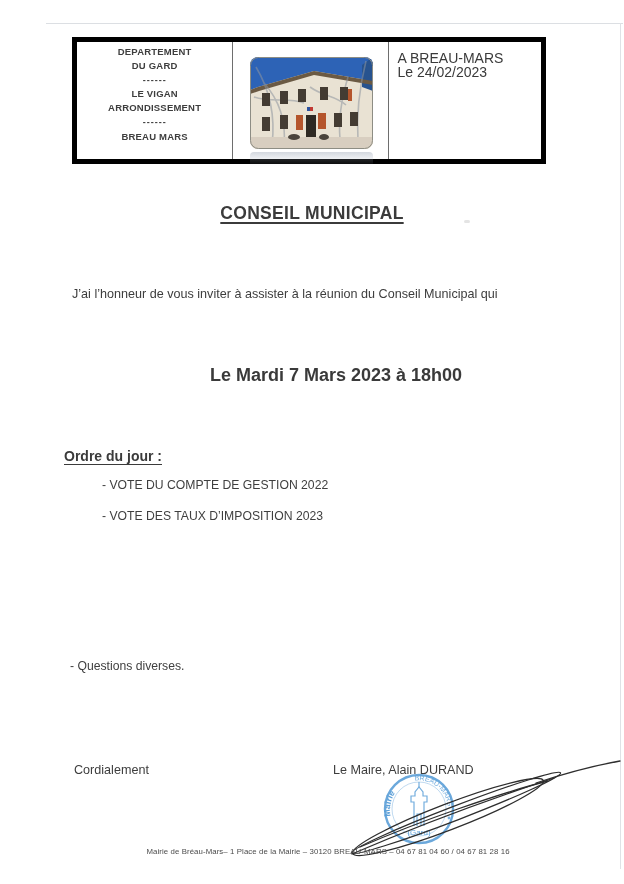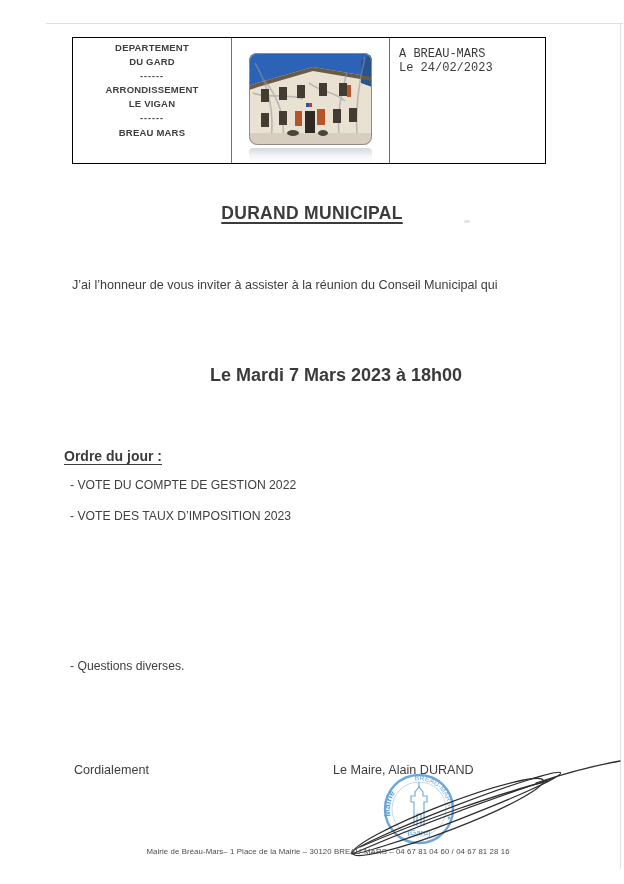--- a/index.html
+++ b/index.html
@@ -15,56 +15,56 @@
   .abs { position:absolute; }
 
   
   .scan-line-top { left:46px; top:23px; width:577px; height:1px; background:#dcdfe3; }
   .scan-line-right { left:620px; top:23px; width:1px; height:846px; background:#dfe2e6; }
   .smudge { left:464px; top:220px; width:6px; height:3px; background:#d8d8d8; border-radius:2px; opacity:.7; }
 
   
   .header-table {
     left:72px; top:37px; width:474px; height:127px;
-    border:1px solid #000000;
+    border:5px solid #000000;
     display:flex;
   }
   .header-cell { height:100%; }
   .cell-left {
     width:159px; border-right:1px solid #6e6e6e;
     text-align:center; padding-top:3px;
     font-size:9.5px; font-weight:bold; line-height:14.1px;
     color:#3e3e3e; letter-spacing:.2px;
   }
   .cell-left .dashes { letter-spacing:1px; font-size:9px; }
   .cell-mid { width:158px; border-right:1px solid #6e6e6e; position:relative; }
-  .cell-right { width:155px; padding:9px 0 0 9px; font-size:12px; line-height:14px; color:#3a3a3a;font-family:Liberation Mono, monospace; }
+  .cell-right { width:155px; padding:9px 0 0 9px; font-size:14px; line-height:14px; color:#3a3a3a; }
 
   .photo-svg { position:absolute; left:17px; top:15px; }
   .photo-reflection {
     position:absolute; left:17px; top:110px; width:123px; height:15px;
     border-radius:4px;
     background:linear-gradient(to bottom, rgba(140,152,170,.38), rgba(190,198,212,.15) 55%, rgba(255,255,255,0));
   }
 
   
   .doc-title { left:0; top:203px; width:624px; text-align:center;
     font-size:17.5px; font-weight:bold; color:#3b3b3b; letter-spacing:.3px; }
   .doc-title span { text-decoration:underline; text-decoration-thickness:1.5px; text-underline-offset:3px; }
 
   
-  .intro { left:72px; top:274px; width:475px; font-size:12.6px; line-height:22.5px; color:#3d3d3d; }
+  .intro { left:72px; top:283px; width:475px; font-size:12.6px; line-height:22.5px; color:#3d3d3d; }
   .meeting-datetime { left:0; top:365px; width:624px; text-align:center;
     font-size:18px; font-weight:bold; color:#3a3a3a;padding-left:48px; }
 
   .agenda-heading { left:64px; top:448px; font-size:14px; font-weight:bold; color:#3b3b3b; }
   .agenda-heading span { text-decoration:underline; text-decoration-thickness:1.3px; text-underline-offset:3px; }
 
   .agenda-list { left:70px; top:479px; font-size:12.2px; color:#3f3f3f; }
-  .agenda-list .agenda-item { margin-bottom:17.5px; line-height:13px; }
+  .agenda-list .agenda-item { margin-bottom:17.5px; line-height:13px;margin-left:32px; }
   .extra-item { left:70px; top:659px; font-size:12.2px; color:#3f3f3f; }
 
   
   .salutation { left:74px; top:763px; font-size:12.6px; color:#3d3d3d; }
   .signer { left:333px; top:763px; font-size:12.6px; color:#3d3d3d; }
 
   .stamp-svg { left:364px; top:754px; }
   .signature-svg { left:330px; top:755px; }
 
   
@@ -76,22 +76,22 @@
 
 <div class="abs scan-line-top"></div>
 <div class="abs scan-line-right"></div>
 <div class="abs smudge"></div>
 
 <div class="abs header-table">
   <div class="header-cell cell-left">
     <div>DEPARTEMENT</div>
     <div>DU GARD</div>
     <div class="dashes">------</div>
+    <div>LE VIGAN</div>
     <div>ARRONDISSEMENT</div>
-    <div>LE VIGAN</div>
     <div class="dashes">------</div>
     <div>BREAU MARS</div>
   </div>
 
   <div class="header-cell cell-mid">
     <svg class="photo-svg" width="123" height="92" viewBox="0 0 123 92">
       <defs>
         <clipPath id="photoClip">
             <rect x="0" y="0" width="123" height="92" rx="8"></rect>
           </clipPath>
@@ -144,21 +144,21 @@
     <div class="photo-reflection"></div>
   </div>
 
   <div class="header-cell cell-right">
     <div>A BREAU-MARS</div>
     <div>Le 24/02/2023</div>
   </div>
 </div>
 
 <div class="abs doc-title">
-  <span>DURAND MUNICIPAL</span>
+  <span>CONSEIL MUNICIPAL</span>
 </div>
 
 <div class="abs intro">
   <div>J’ai l’honneur de vous inviter à assister à la réunion du Conseil Municipal qui</div>
 </div>
 
 <div class="abs meeting-datetime">Le Mardi 7 Mars 2023 à 18h00</div>
 
 <div class="abs agenda-heading">
   <span>Ordre du jour :</span>

